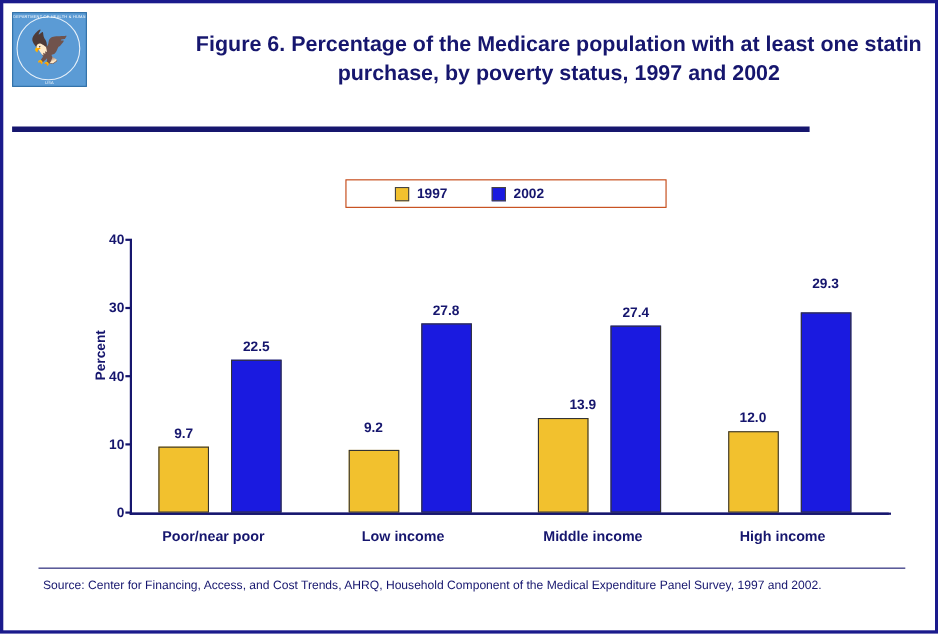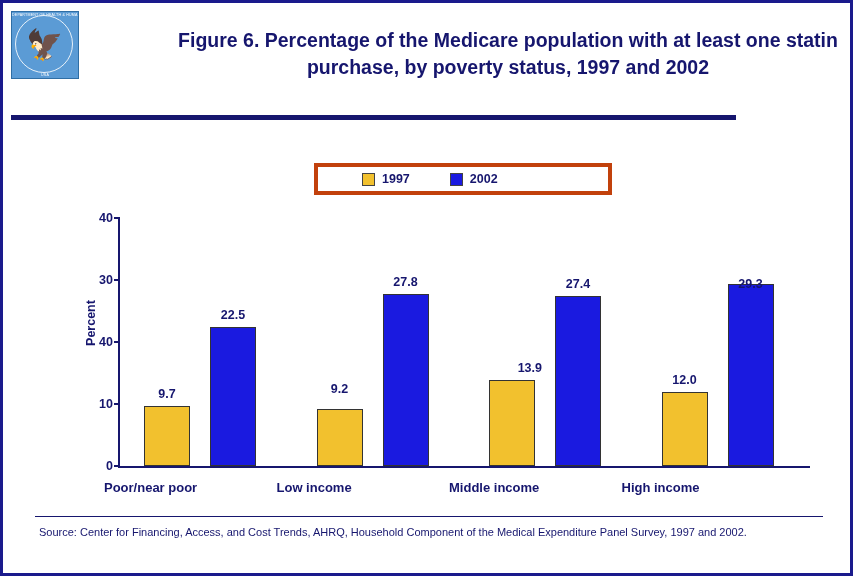--- a/index.html
+++ b/index.html
@@ -130,21 +130,21 @@
     height: 5px;
     background: #16166e;
   }
   
   #legend {
     position: absolute;
     left: 311px;
     top: 160px;
     width: 290px;
     height: 24px;
-    border: 4px solid #c2410c;
+    border: 1px solid #c2410c;
     background: #ffffff;
     display: flex;
     align-items: center;
   }
   .legend-item {
     display: flex;
     align-items: center;
     font-size: 12.5px;
     font-weight: bold;
     color: #16166e;
@@ -227,20 +227,21 @@
     font-weight: bold;
     color: #16166e;
   }
   .bar-label.l1997 { left: 17px; }
   .bar-label.l2002 { left: 83px; }
   .group-label {
     position: absolute;
     top: 262px;
     width: 180px;
     left: -16px;
+    text-align: center;
     font-size: 13px;
     font-weight: bold;
     color: #16166e;
   }
   #axis-extension {
     position: absolute;
     left: 75px;
     top: 258px;
     width: 690px;
     height: 2px;
@@ -327,21 +328,21 @@
           <div class="bar b1997" style="height: 86.18px; background: rgb(242, 193, 46);"></div>
           <div class="bar-label l1997" style="bottom: 91.18px; text-align: right;">13.9</div>
           <div class="bar b2002" style="height: 169.88px; background: rgb(26, 26, 224);"></div>
           <div class="bar-label l2002" style="bottom: 174.88px;">27.4</div>
           <div class="group-label">Middle income</div>
         </div>
         <div class="group" style="left: 517.5px; width: 172.5px;">
           <div class="bar b1997" style="height: 74.4px; background: rgb(242, 193, 46);"></div>
           <div class="bar-label l1997" style="bottom: 79.4px;">12.0</div>
           <div class="bar b2002" style="height: 181.66px; background: rgb(26, 26, 224);"></div>
-          <div class="bar-label l2002" style="bottom: 175px;">29.3</div>
+          <div class="bar-label l2002" style="bottom: 201px;">29.3</div>
           <div class="group-label">High income</div>
         </div>
       </div>
     <div id="axis-extension"></div>
   </div>
 
   <div id="footer-rule"></div>
   <div id="source">Source: Center for Financing, Access, and Cost Trends, AHRQ, Household Component of the Medical Expenditure Panel Survey, 1997 and 2002.</div>
 
 </div>

